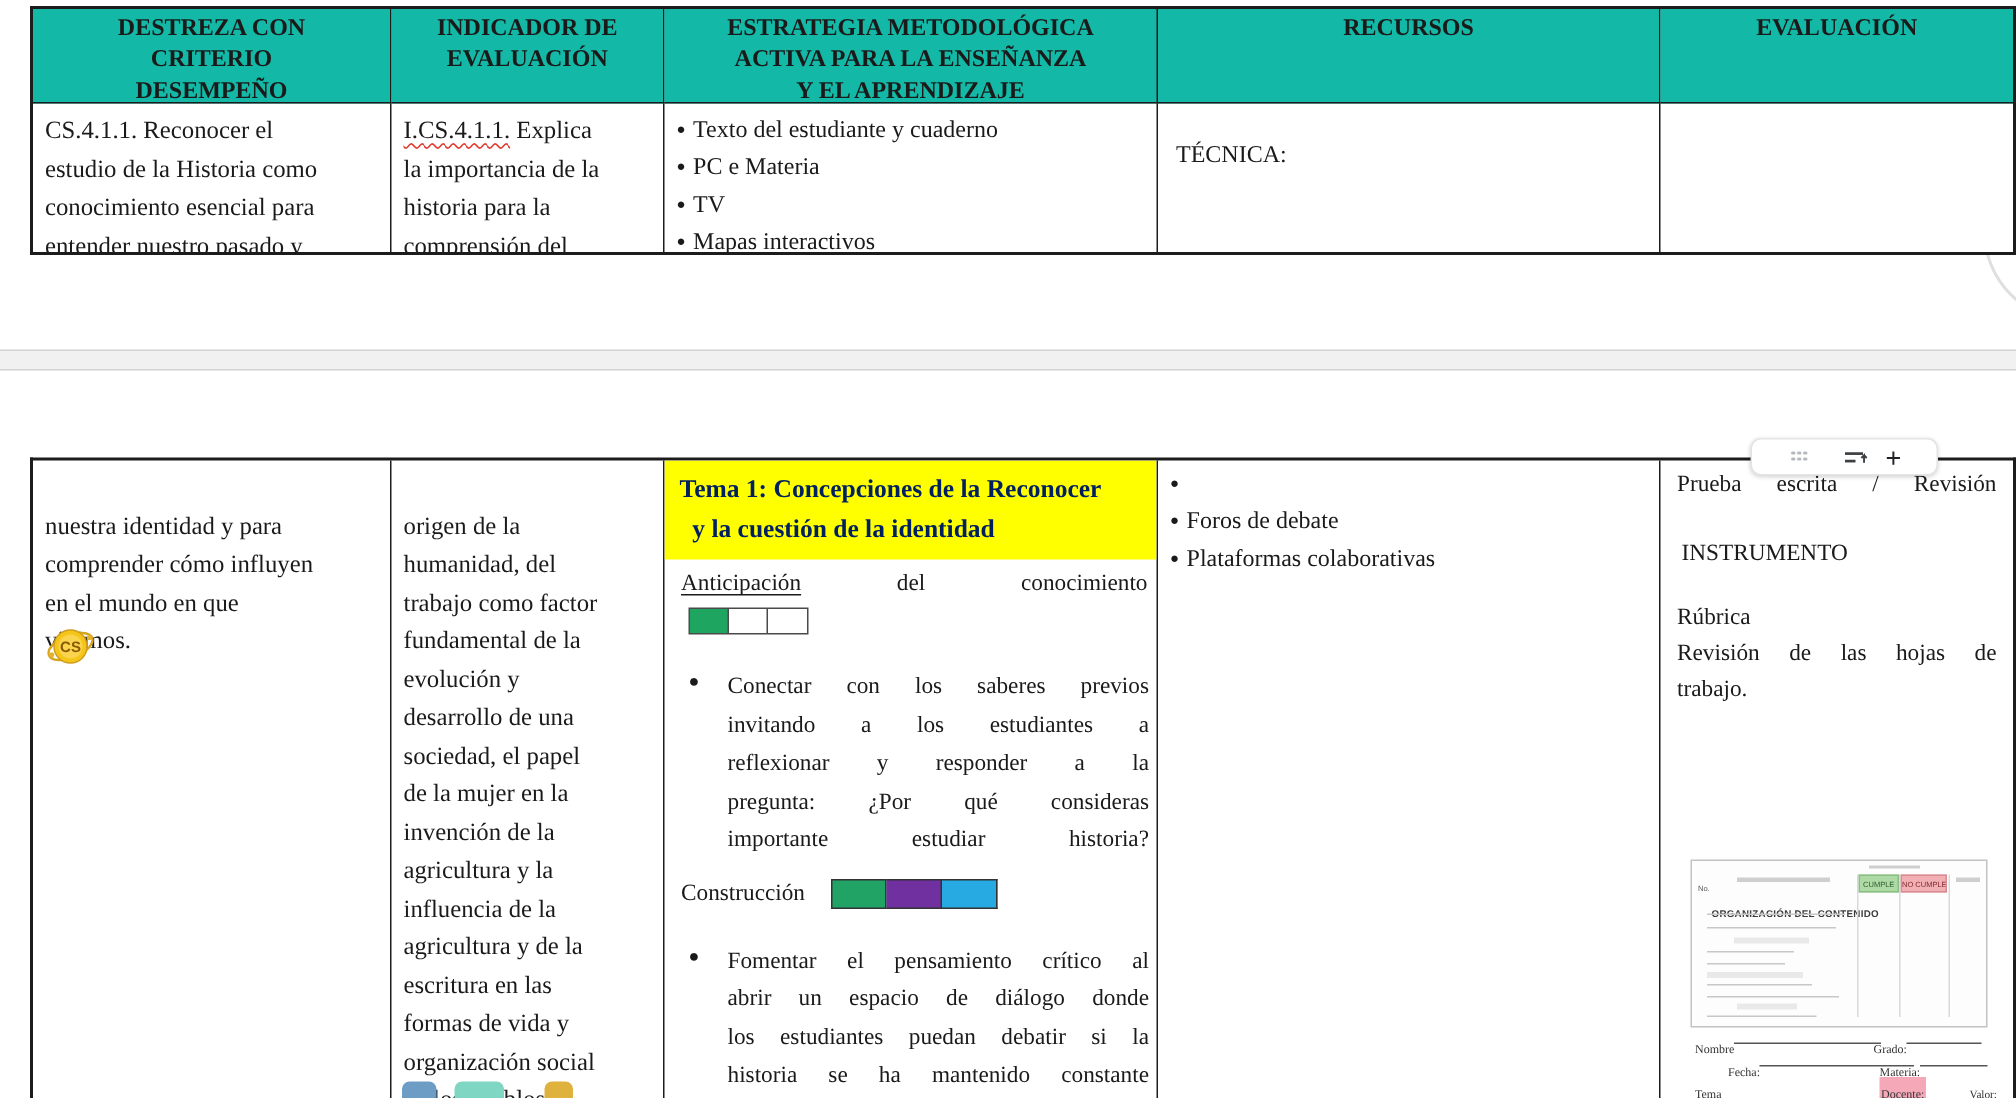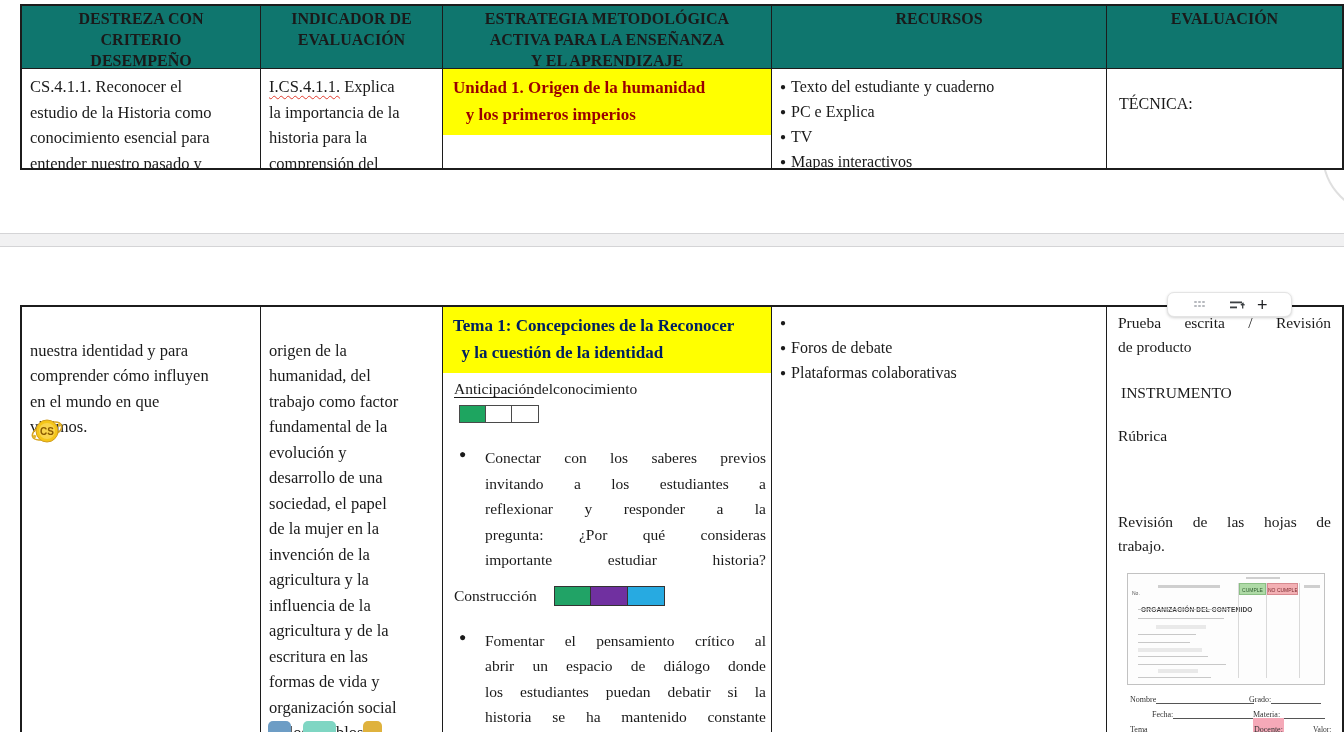--- a/index.html
+++ b/index.html
@@ -17,21 +17,21 @@
   
   .tbl { position:absolute; left:20px; display:grid;
     grid-template-columns:239px 182px 329px 335px 235px;
     border:2px solid #1c1c1c; background:#fff; }
   .t1 { top:4px; grid-template-rows:63px 99px; }
   .t2 { top:305px; grid-template-rows:427px; border-bottom:none; }
   .cell { border-right:1.5px solid #1c1c1c; overflow:hidden; position:relative; }
   .cell:nth-child(5n) { border-right:none; }
   .t1 .th { border-bottom:1.5px solid #1c1c1c; }
 
-  .th { background:#0f766e; text-align:center; font-weight:bold; font-size:16px;
+  .th { background:#14b8a6; text-align:center; font-weight:bold; font-size:16px;
     line-height:21px; padding-top:2px; white-space:pre-line; }
 
   .pre { white-space:pre-line; }
   .body-lg { font-size:16.5px; line-height:25.5px; }
 
   .pad1 { padding:5px 8px; }
   .pad2 { padding:5px 8px; }
 
   
   .wavy { text-decoration:underline wavy #e23b2e; text-decoration-thickness:1px; text-underline-offset:3px; }
@@ -42,21 +42,21 @@
   .unidad { color:#9a0000; }
   .tema { color:#002060; }
 
   
   .rlist { padding:6px 4px 0 8px; font-size:16px; line-height:23px; }
   .rli { display:flex; align-items:baseline; }
   .rdot { font-size:10px; margin-right:5px; flex:none; position:relative; top:-2px; }
 
   
   .c3-inner { padding:0; }
-  .jline { display:flex; font-size:15.5px;
+  .jline { display:flex; justify-content:space-between; font-size:15.5px;
     padding:0 6px 0 11px; margin-top:7px; }
   .u-line { text-decoration:underline; text-underline-offset:3px; text-decoration-thickness:1px; }
   .mini-bar { display:flex; margin:7px 0 0 16px; border:1px solid #4a4a4a; width:80px; height:18px; }
   .mini-seg { width:27px; height:100%; border-right:1px solid #4a4a4a; background:#fff; }
   .mini-seg:last-child { border-right:none; }
   .mini-green { background:#1ea560; }
   .li3 { display:flex; padding-left:16px; padding-right:5px; margin-top:22px; }
   .li3 .dot { width:26px; flex:none; font-size:12px; padding-top:2px; }
   .li3 .txt { flex:1; font-size:15.5px; line-height:25.5px; white-space:pre-line;
     text-align:justify; text-align-last:justify; }
@@ -68,21 +68,21 @@
   .seg-green { background:#21a366; }
   .seg-purple { background:#7030a0; }
   .seg-cyan { background:#27aae1; }
 
   
   .c5-1 { padding:26px 12px 0; font-size:16px; }
   .c5-2 { padding:4px 11px 0; font-size:15.5px; line-height:24px; }
   .stretch1 { text-align:justify; text-align-last:justify; }
   .ev-instr { margin-top:22px; padding-left:3px; }
   .ev-rub { margin-top:19px; }
-  .ev-note { margin-top:62px; }
+  .ev-note { }
 
   
   .cs-badge { position:absolute; left:8px; top:108px; width:34px; height:32px; }
 
   
   .part-ic { position:absolute; height:18px; border-radius:5px 5px 2px 2px; top:414px; }
   .pi1 { left:7px;  width:23px; background:#6d9dc5; }
   .pi2 { left:42px; width:33px; background:#7fd6c3; }
   .pi3 { left:102px; width:19px; background:#dfb23d; }
 
@@ -104,21 +104,21 @@
     white-space:nowrap; overflow:hidden; color:#333; }
   .cumple { left:111px; top:9px; width:27px; background:#aedaa6; border:1px solid #8abf84; color:#2e5c2e; }
   .nocumple { left:139px; top:9px; width:31px; background:#f3b0b4; border:1px solid #d78a90; color:#7c2a2f; }
   .t-title { position:absolute; left:13px; top:24px; font-size:6.5px; font-weight:bold; color:#3c3c3c; letter-spacing:.2px; }
   .sline { position:absolute; height:1px; background:#c8c8c8; }
   .gband { position:absolute; height:4px; background:#e9e9e9; }
   .t-no { position:absolute; left:4px; top:7px; font-size:5px; color:#555; }
   .t-hdrline { position:absolute; top:11px; height:3px; background:#cfcfcf; }
 
   
-  .frow { position:absolute; display:flex; align-items:center; font-size:8px; color:#333;
+  .frow { position:absolute; display:flex; align-items:flex-start; font-size:8px; color:#333;
     font-family:"Liberation Serif",serif; }
   .fline { border-bottom:1px solid #555; height:8px; }
   .doc-hl { background:#f5a9b8; padding:0 1px; }
   .f-valor { font-size:7.5px; }
 </style>
 </head>
 <body>
 
 <div class="ghost-circle"></div>
 
@@ -137,33 +137,29 @@
   <div class="cell pad1 pre body-lg">CS.4.1.1. Reconocer el
 estudio de la Historia como
 conocimiento esencial para
 entender nuestro pasado y</div>
 
   <div class="cell pad1 pre body-lg"><span class="wavy">I.CS.4.1.1.</span><span> Explica
 la importancia de la
 historia para la
 comprensión del</span></div>
 
-  <div class="cell">
-    <div class="hl-block unidad">Unidad 1. Origen de la humanidad
-   y los primeros imperios</div>
-  </div>
 
   <div class="cell rlist">
     <div class="rli">
         <span class="rdot">●</span>
         <span>Texto del estudiante y cuaderno</span>
       </div>
     <div class="rli">
         <span class="rdot">●</span>
-        <span>PC e Explica</span>
+        <span>PC e Materia</span>
       </div>
     <div class="rli">
         <span class="rdot">●</span>
         <span>TV</span>
       </div>
     <div class="rli">
         <span class="rdot">●</span>
         <span>Mapas interactivos</span>
       </div>
   </div>
@@ -264,21 +260,20 @@
         <span>Foros de debate</span>
       </div>
     <div class="rli">
         <span class="rdot">●</span>
         <span>Plataformas colaborativas</span>
       </div>
   </div>
 
   <div class="cell c5-2">
     <div class="stretch1">Prueba escrita / Revisión</div>
-    <div>de producto</div>
     <div class="ev-instr">INSTRUMENTO</div>
     <div class="ev-rub">Rúbrica</div>
     <div class="ev-note stretch1">Revisión de las hojas de</div>
     <div>trabajo.</div>
 
     <div class="thumb">
       <span class="t-no">No.</span>
       <div class="t-hdrline" style="left:30px; width:62px;"></div>
       <div class="t-hdrline" style="left:118px; top:3px; width:34px; height:2px;"></div>
       <div class="t-hdrline" style="left:176px; width:16px;"></div>

